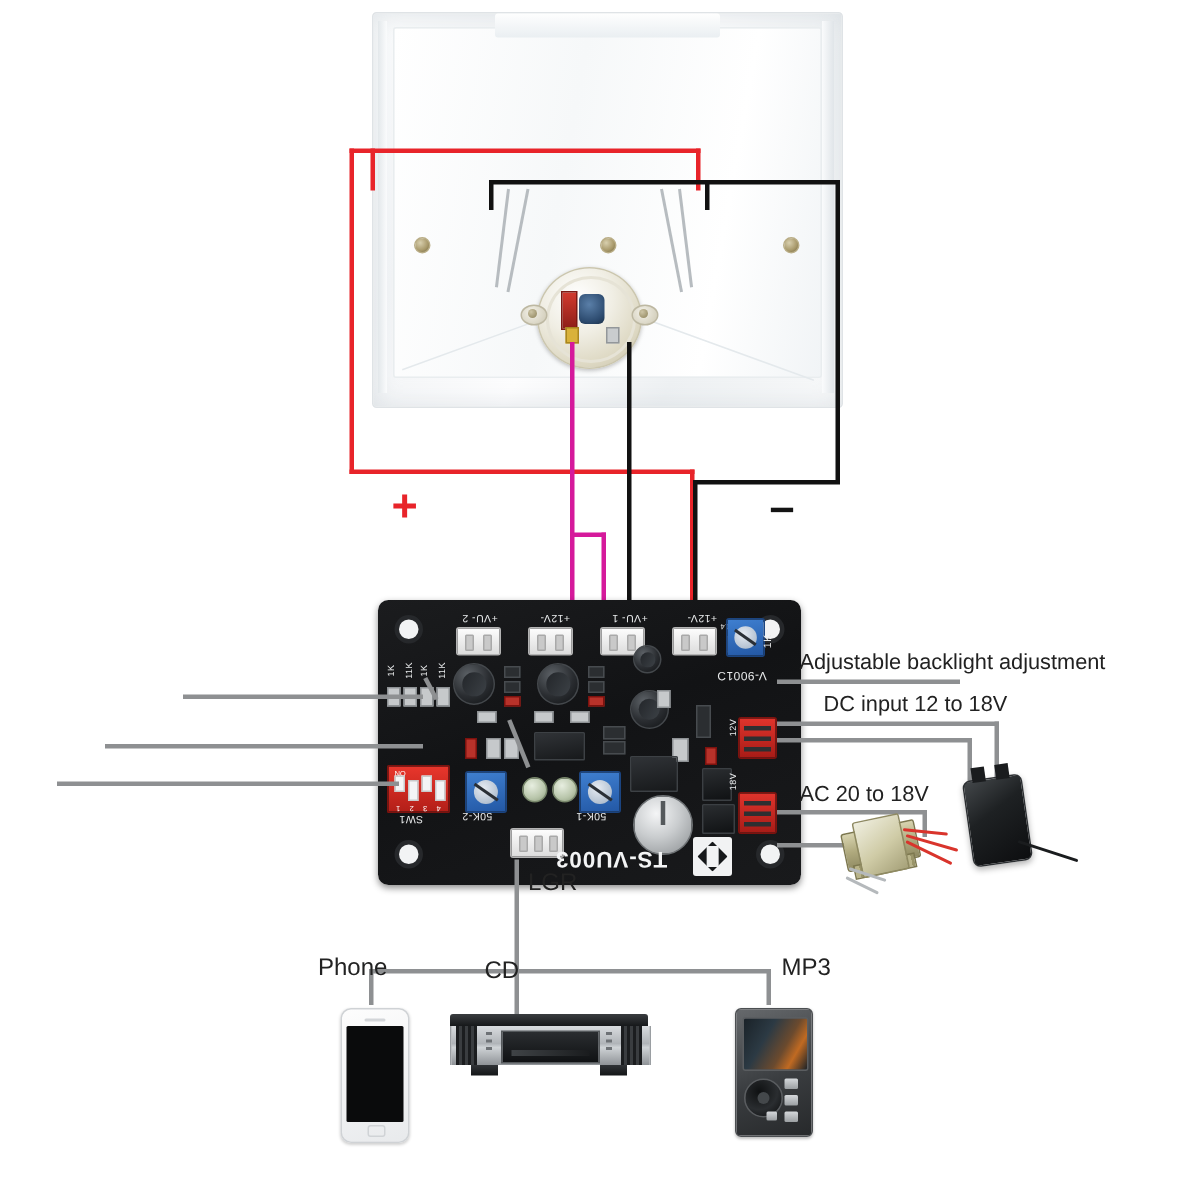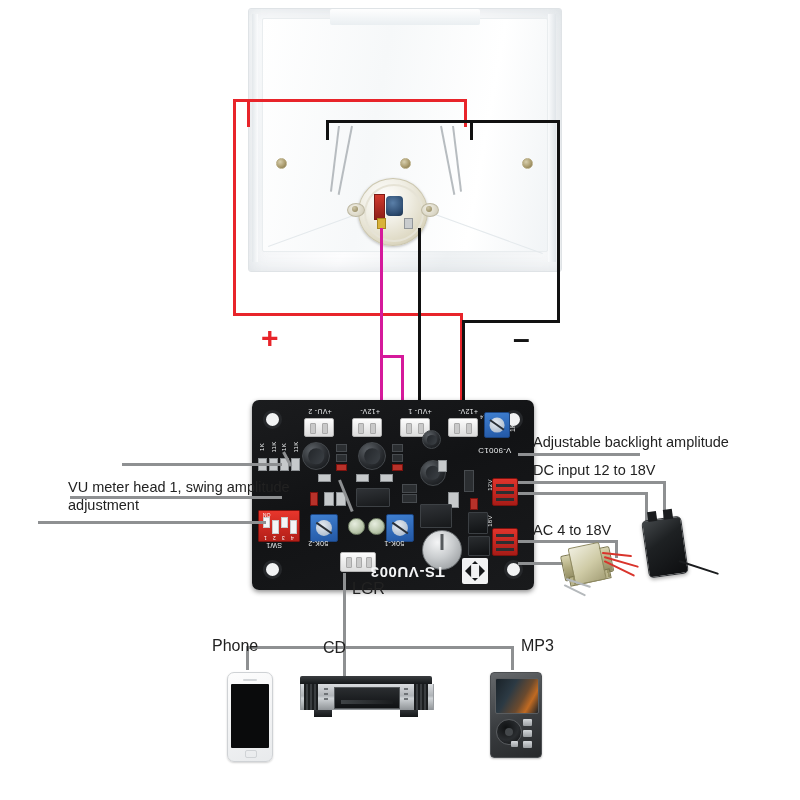--- a/index.html
+++ b/index.html
@@ -374,36 +374,35 @@
     <div class="logo-sq" style="left:210px;top:158px;width:26px;height:26px;"></div>
   </div>
 
   <div class="w gry" style="left:122px;top:463px;width:160px;height:3px;"></div>
   <div class="w gry" style="left:70px;top:496px;width:212px;height:3px;"></div>
   <div class="w gry" style="left:38px;top:521px;width:228px;height:3px;"></div>
 
   <div class="w gry" style="left:282px;top:452px;width:3px;height:16px;transform:rotate(-28deg);transform-origin:top center;"></div>
   <div class="w gry" style="left:338px;top:480px;width:3px;height:34px;transform:rotate(-22deg);transform-origin:top center;"></div>
 
-  <div class="lbl multi" style="left:68px;top:478px;width:224px;">VU meter head 1, swing amplitude<br>adjustment</div>
 
   <div class="w gry" style="left:518px;top:453px;width:122px;height:3px;"></div>
   <div class="w gry" style="left:518px;top:481px;width:148px;height:3px;"></div>
   <div class="w gry" style="left:663px;top:481px;width:3px;height:40px;"></div>
   <div class="w gry" style="left:518px;top:492px;width:130px;height:3px;"></div>
   <div class="w gry" style="left:645px;top:492px;width:3px;height:30px;"></div>
 
   <div class="w gry" style="left:518px;top:540px;width:100px;height:3px;"></div>
   <div class="w gry" style="left:615px;top:540px;width:3px;height:18px;"></div>
   <div class="w gry" style="left:518px;top:562px;width:74px;height:3px;"></div>
   <div class="w gry" style="left:589px;top:562px;width:3px;height:14px;"></div>
 
-  <div class="lbl" style="left:533px;top:433px;">Adjustable backlight amplitude</div>
-  <div class="lbl" style="left:533px;top:461px;text-align:center;">DC input 12 to 18V</div>
-  <div class="lbl" style="left:533px;top:521px;">AC 4 to 18V</div>
+  <div class="lbl" style="left:533px;top:433px;">Adjustable backlight adjustment</div>
+  <div class="lbl" style="left:549px;top:461px;text-align:center;">DC input 12 to 18V</div>
+  <div class="lbl" style="left:533px;top:521px;">AC 20 to 18V</div>
 
   <div class="adapter"></div>
   <div class="adapter-cord"></div>
 
   <div class="trafo">
     <div class="core"></div>
     <div class="lam"></div>
     <div class="coil"></div>
   </div>
   <div class="tr-lead red" style="left:604px;top:556px;width:36px;transform:rotate(16deg);"></div>

